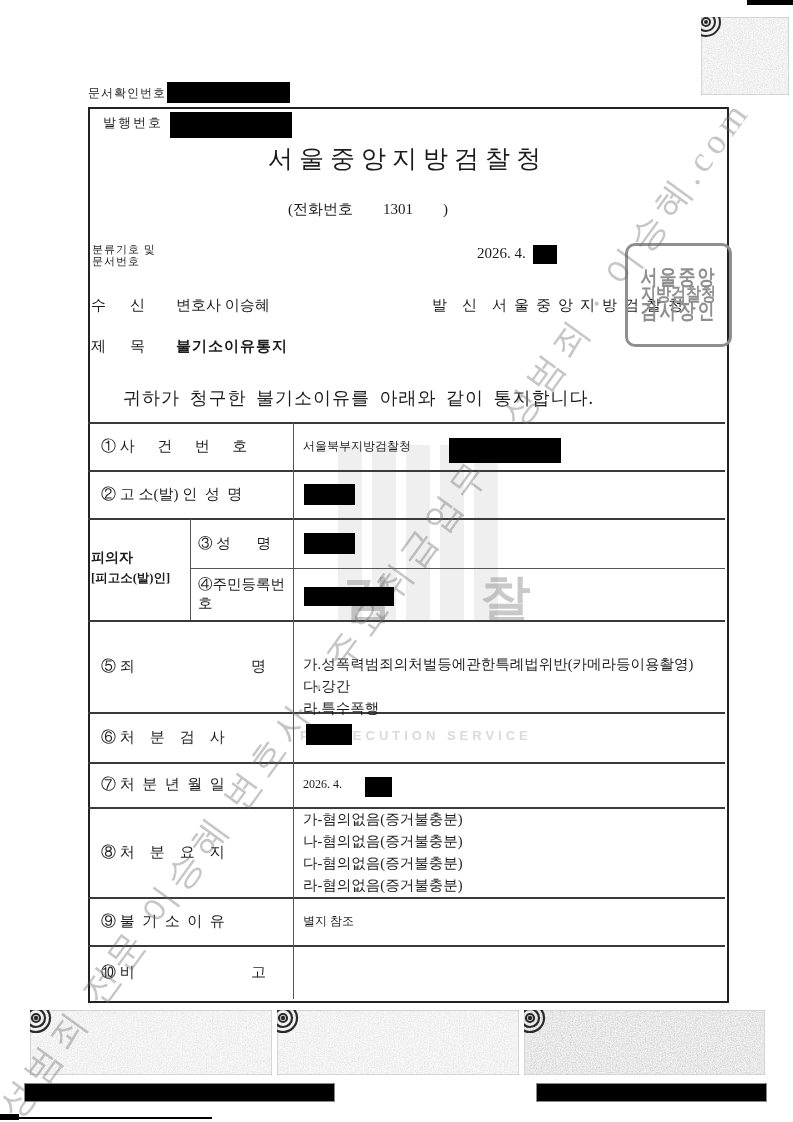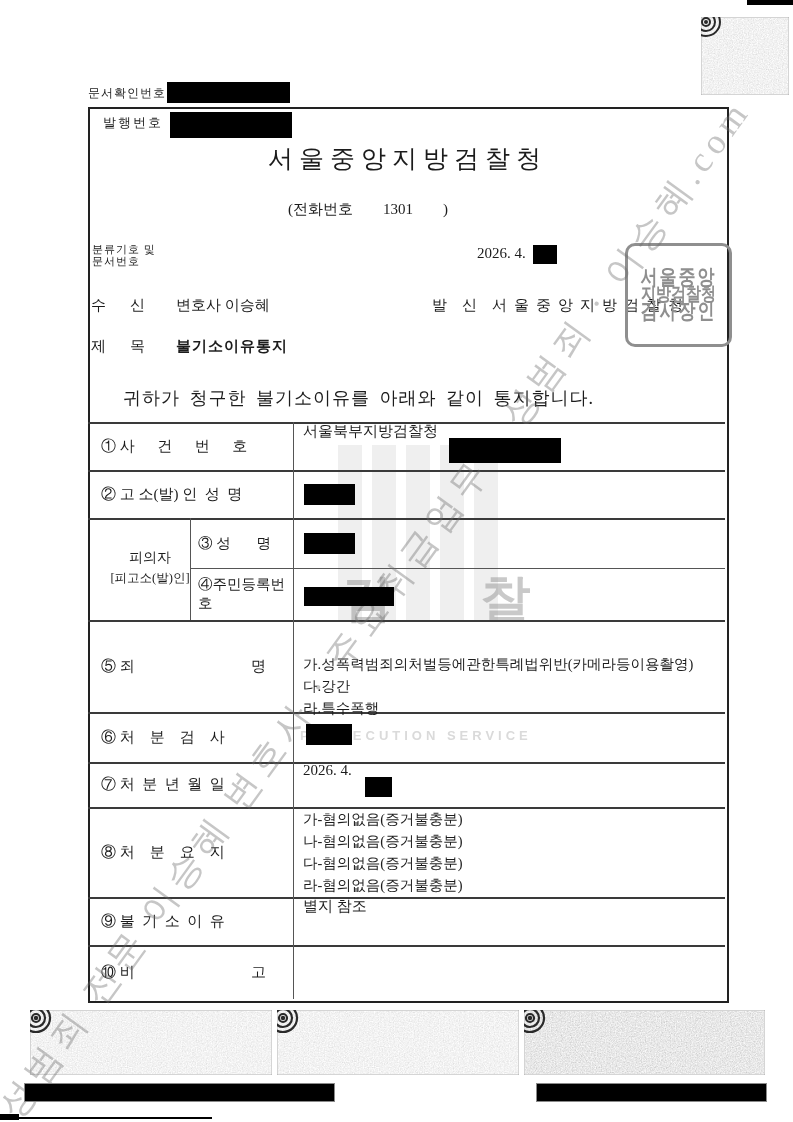--- a/index.html
+++ b/index.html
@@ -39,23 +39,23 @@
   .wm-caption{left:300px;top:728px;font-size:13px;font-weight:bold;letter-spacing:4px;color:#dadada;z-index:0;
               font-family:"Liberation Sans","DejaVu Sans",sans-serif;}
   
   .tbl{left:88px;top:422px;width:637px;height:577px;z-index:2;}
   .hline{position:absolute;left:0;width:637px;height:0;border-top:2px solid #3a3a3a;}
   .hline.sub{left:102px;width:535px;border-top:1.5px solid #555;}
   .vline{position:absolute;top:0;width:0;height:577px;border-left:1.5px solid #555;}
   .cell-label{position:absolute;left:0;width:205px;font-size:15px;display:flex;align-items:center;
               padding-left:13px;box-sizing:border-box;}
   .cell-label.split{justify-content:space-between;padding-right:27px;}
-  .cell-value{position:absolute;left:215px;font-size:15px;display:flex;align-items:flex-start;gap:8px;}
+  .cell-value{position:absolute;left:215px;font-size:12px;display:flex;align-items:center;gap:8px;}
   .multiline{flex-direction:column;align-items:flex-start;justify-content:center;gap:0;line-height:22px;font-size:14.5px;}
-  .grp-label{position:absolute;left:11px;width:102px;text-align:center;font-size:14px;line-height:20px;}
+  .grp-label{position:absolute;left:3px;width:102px;font-size:14px;line-height:20px;font-weight:bold;}
   .sub-label{position:absolute;left:102px;width:103px;font-size:14.5px;display:flex;align-items:center;
              padding-left:8px;box-sizing:border-box;}
   .sub-label.split{justify-content:space-between;padding-right:22px;}
   
   .redact{background:#000;z-index:5;}
   
   .wm-diagonal{left:8px;top:1090px;width:1700px;font-size:36px;letter-spacing:6px;
                color:rgba(105,105,105,.38);white-space:nowrap;transform:rotate(-54deg);
                transform-origin:0 50%;z-index:4;pointer-events:none;}
   

